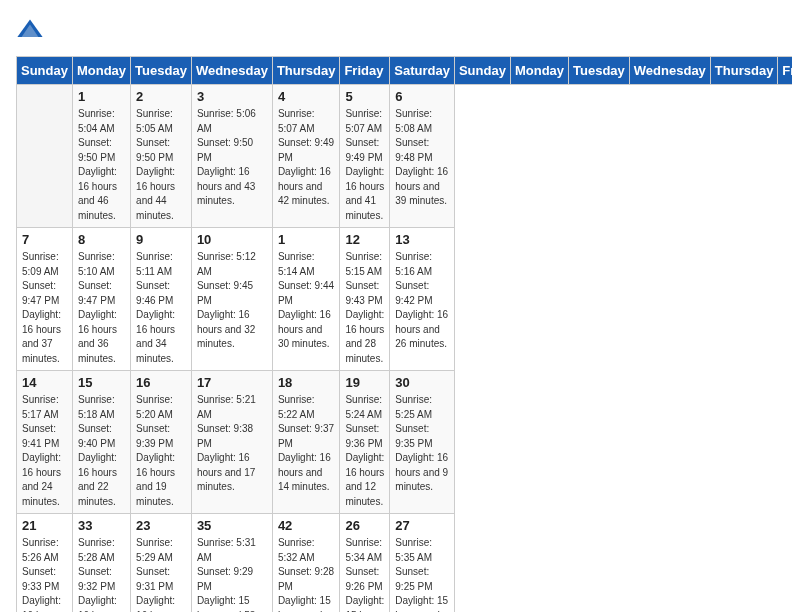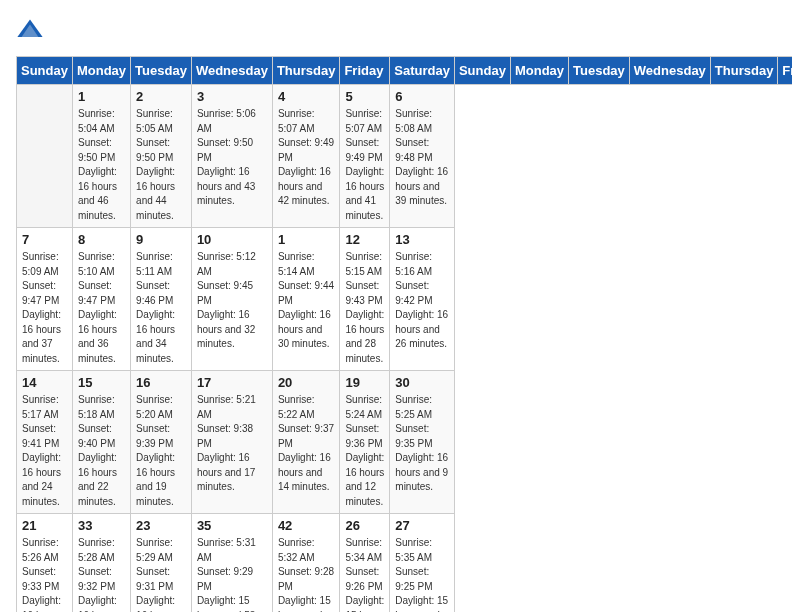--- a/index.html
+++ b/index.html
@@ -201,21 +201,21 @@
         </td>
         <td>
           <div class="day-number">16</div>
           <div class="day-info">Sunrise: 5:20 AM<br>Sunset: 9:39 PM<br>Daylight: 16 hours and 19 minutes.</div>
         </td>
         <td>
           <div class="day-number">17</div>
           <div class="day-info">Sunrise: 5:21 AM<br>Sunset: 9:38 PM<br>Daylight: 16 hours and 17 minutes.</div>
         </td>
         <td>
-          <div class="day-number">20</div>
+          <div class="day-number">18</div>
           <div class="day-info">Sunrise: 5:22 AM<br>Sunset: 9:37 PM<br>Daylight: 16 hours and 14 minutes.</div>
         </td>
         <td>
           <div class="day-number">19</div>
           <div class="day-info">Sunrise: 5:24 AM<br>Sunset: 9:36 PM<br>Daylight: 16 hours and 12 minutes.</div>
         </td>
         <td>
           <div class="day-number">30</div>
           <div class="day-info">Sunrise: 5:25 AM<br>Sunset: 9:35 PM<br>Daylight: 16 hours and 9 minutes.</div>
         </td>

